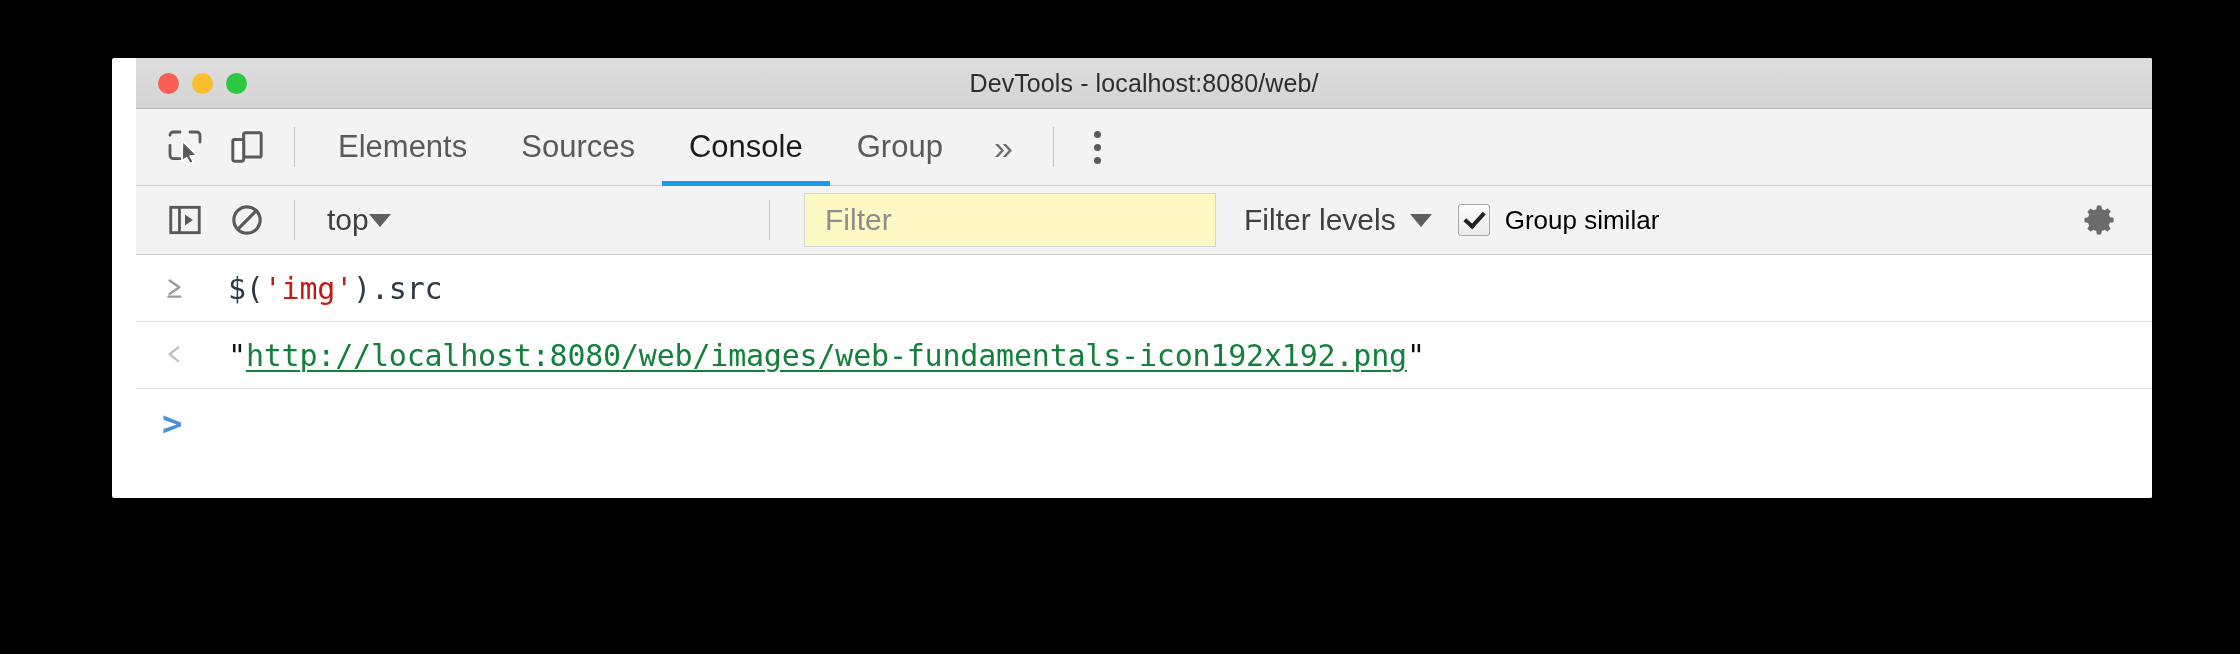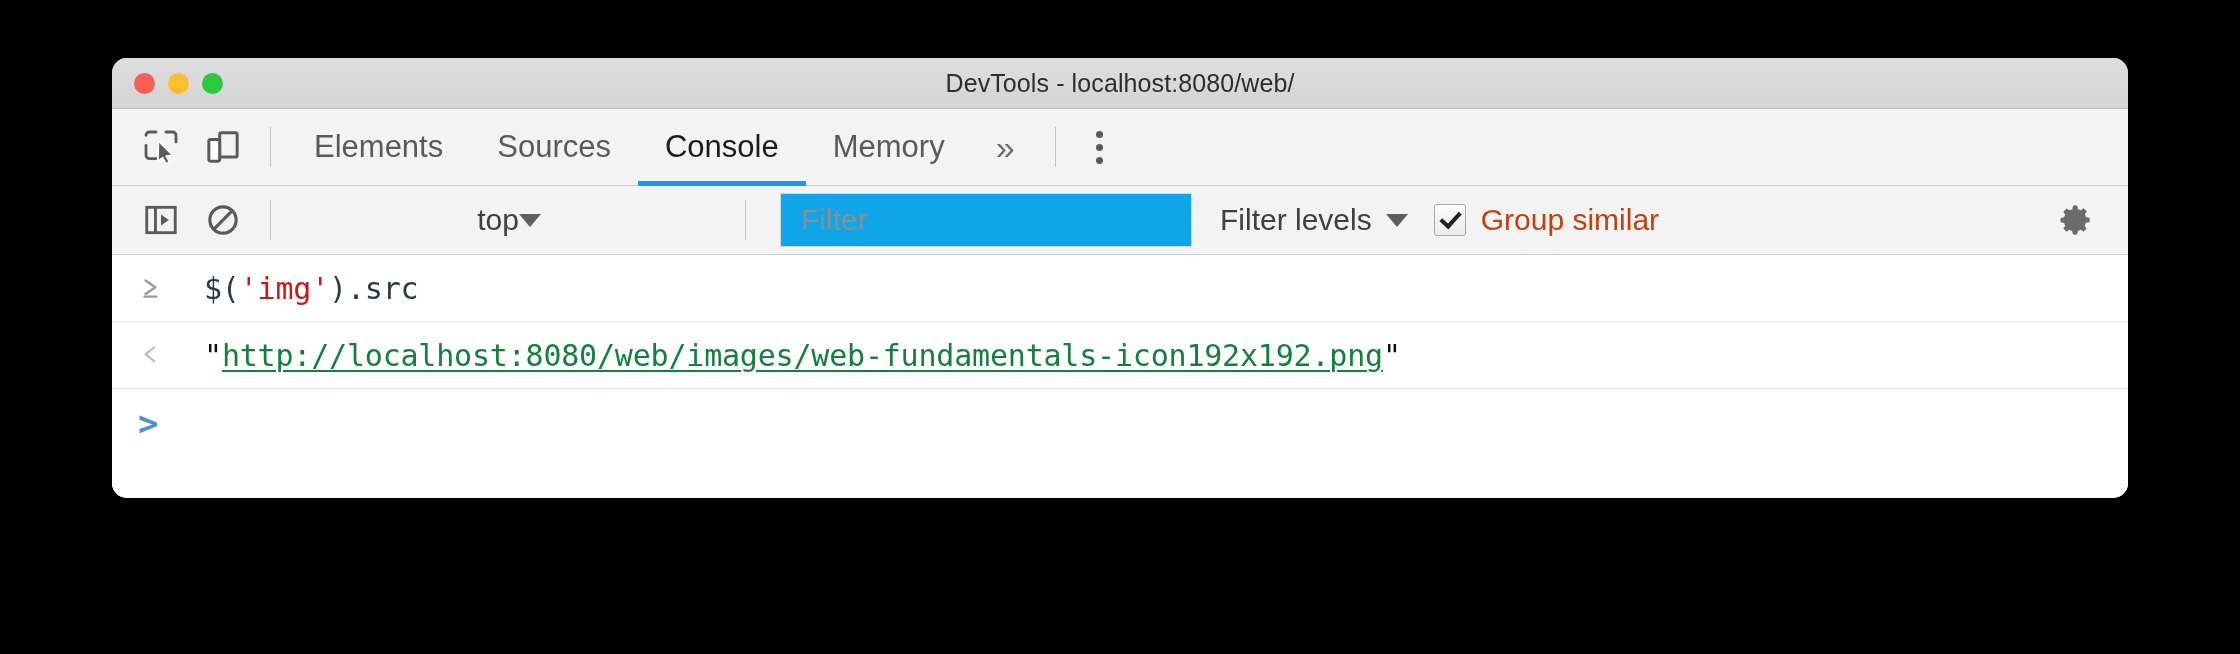--- a/index.html
+++ b/index.html
@@ -22,24 +22,25 @@
     background: #000000;
   }
 
   
   .window {
     position: absolute;
     left: 112px;
     top: 58px;
     width: 2016px;
     height: 440px;
-    border-radius: 15px;
+    border-radius: 2px;
     background: #ffffff;
     overflow: hidden;
     box-shadow: 0 2px 10px rgba(0,0,0,0.35);
+    padding-left: 24px;
   }
 
   
   .titlebar {
     position: relative;
     height: 50px;
     background: linear-gradient(to bottom, #dedede, #d4d4d4);
     border-bottom: 1px solid #b8b8b8;
     display: flex;
     align-items: center;
@@ -151,41 +152,41 @@
     height: 68px;
     background: #f3f3f3;
     border-bottom: 1px solid #cdcdcd;
     display: flex;
     align-items: center;
     padding-left: 18px;
   }
   .ctx-select {
     display: flex;
     align-items: center;
-    justify-content: center;
+    justify-content: flex-start;
     width: 442px;
     height: 52px;
     padding: 0 14px 0 16px;
     box-sizing: border-box;
   }
   .ctx-label {
     font-size: 30px;
     color: #404040;
     user-select: none;
   }
   .caret {
     width: 0; height: 0;
     border-left: 11px solid transparent;
     border-right: 11px solid transparent;
     border-top: 13px solid #5e5e5e;
   }
   .filter-box {
     width: 412px;
     height: 54px;
-    background: #0ea5e9;
+    background: #fef9c3;
     border: 1px solid #d6d6d6;
     box-sizing: border-box;
     display: flex;
     align-items: center;
     padding-left: 18px;
     margin-left: 18px;
   }
   .filter-box input {
     border: 0;
     outline: 0;
@@ -226,21 +227,21 @@
   }
   .checkbox::after {
     content: "";
     display: block;
     width: 8px;
     height: 16px;
     border: solid #222;
     border-width: 0 4px 4px 0;
     transform: rotate(42deg) translate(-1px,-2px);
   }
-  .group-similar .lab { font-size: 30px; color: #c2410c; }
+  .group-similar .lab { font-size: 26px; color: #000000; }
 
   .gear-wrap {
     position: absolute;
     right: 22px;
     top: 0;
     height: 68px;
     display: flex;
     align-items: center;
   }
 
@@ -335,21 +336,21 @@
         <div class="tab">
           <span>Elements</span>
         </div>
         <div class="tab">
           <span>Sources</span>
         </div>
         <div class="tab active">
           <span>Console</span>
         </div>
         <div class="tab">
-          <span>Memory</span>
+          <span>Group</span>
         </div>
         <div class="tab more">
           <span>»</span>
         </div>
       </div>
 
       <div class="vsep"></div>
 
       <div class="kebab">
         <i></i>

